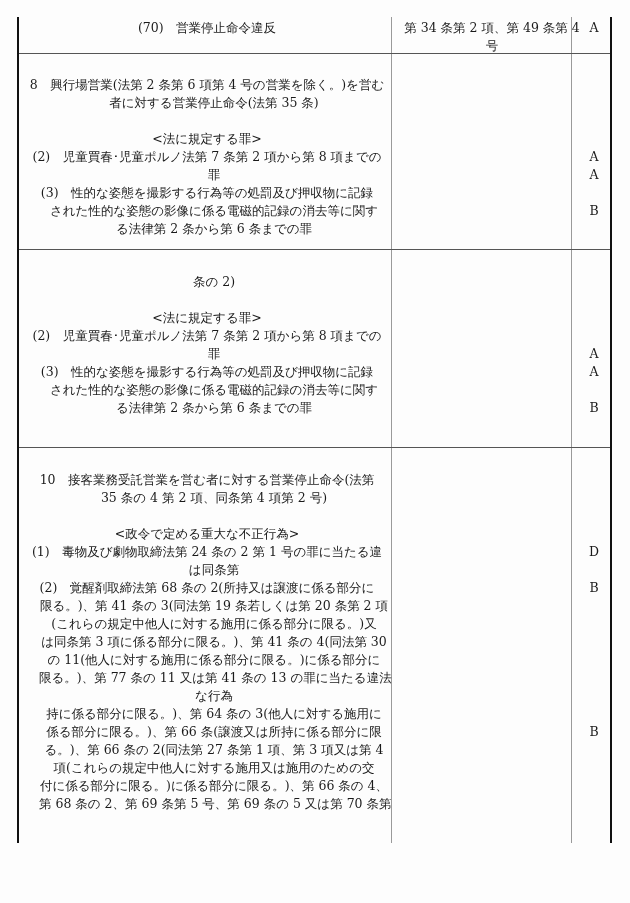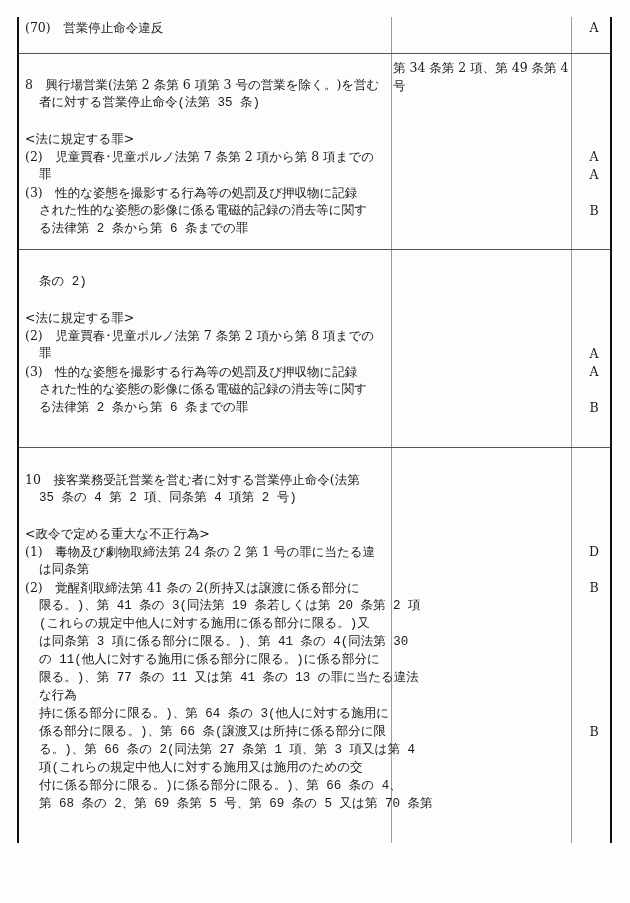--- a/index.html
+++ b/index.html
@@ -4,24 +4,24 @@
   <style>
     html, body { margin: 0; padding: 0; background: #fdfdfd; }
     body { width: 630px; height: 903px; position: relative; overflow: hidden;
       font-family: "DejaVu Serif", "Liberation Serif", serif; color: #1a1a1a; font-size: 12.5px; }
     .table { position: absolute; left: 17px; top: 17px; width: 595px; height: 826px;
       border-left: 2px solid #111; border-right: 2px solid #111; box-sizing: border-box; }
     .vline { position: absolute; top: 0; bottom: 0; width: 0; border-left: 1.5px solid #9a9a9a; }
     .hline { position: absolute; left: 0; right: 0; height: 0; border-top: 1px solid #555; }
     .cell { position: absolute; line-height: 18px; }
     .c1 { left: 6px; width: 364px; }
-    .c2 { left: 374px; width: 176px; margin-top: 40px; }
+    .c2 { left: 385px; width: 176px; }
     .row { position: absolute; left: 0; right: 0; }
-    .line { white-space: nowrap; height: 18px; }
-    .ind { padding-left: 14px; font-family: Liberation Mono, monospace; }
+    .line { white-space: nowrap; height: 18px; text-align: center; }
+    .ind { padding-left: 14px; }
     .grade { position: absolute; left: 556px; width: 38px; text-align: center; line-height: 18px; }
   </style>
 </head>
 <body>
 
 <div class="table">
   <div class="vline" style="left:372px"></div>
   <div class="vline" style="left:552px"></div>
   <div class="hline" style="top:36px"></div>
   <div class="hline" style="top:232px"></div>
@@ -33,21 +33,21 @@
     </div>
     <div class="cell c2">
       <div class="line">第 34 条第 2 項、第 49 条第 4</div>
       <div class="line">号</div>
     </div>
     <div class="grade" style="top:0">A</div>
   </div>
 
   <div class="row" style="top:59px">
     <div class="cell c1">
-      <div class="line">8　興行場営業(法第 2 条第 6 項第 3 号の営業を除く。)を営む</div>
+      <div class="line">8　興行場営業(法第 2 条第 6 項第 4 号の営業を除く。)を営む</div>
       <div class="line ind">者に対する営業停止命令(法第 35 条)</div>
       <div class="line"></div>
       <div class="line">&lt;法に規定する罪&gt;</div>
       <div class="line">(2)　児童買春･児童ポルノ法第 7 条第 2 項から第 8 項までの</div>
       <div class="line ind">罪</div>
       <div class="line">(3)　性的な姿態を撮影する行為等の処罰及び押収物に記録</div>
       <div class="line ind">された性的な姿態の影像に係る電磁的記録の消去等に関す</div>
       <div class="line ind">る法律第 2 条から第 6 条までの罪</div>
     </div>
     <div class="grade" style="top:72px">A</div>
@@ -72,21 +72,21 @@
   </div>
 
   <div class="row" style="top:454px">
     <div class="cell c1">
       <div class="line">10　接客業務受託営業を営む者に対する営業停止命令(法第</div>
       <div class="line ind">35 条の 4 第 2 項、同条第 4 項第 2 号)</div>
       <div class="line"></div>
       <div class="line">&lt;政令で定める重大な不正行為&gt;</div>
       <div class="line">(1)　毒物及び劇物取締法第 24 条の 2 第 1 号の罪に当たる違</div>
       <div class="line ind">は同条第</div>
-      <div class="line">(2)　覚醒剤取締法第 41 条の 2(所持又は譲渡に係る部分に</div>
+      <div class="line">(2)　覚醒剤取締法第 68 条の 2(所持又は譲渡に係る部分に</div>
       <div class="line ind">限る。)、第 41 条の 3(同法第 19 条若しくは第 20 条第 2 項</div>
       <div class="line ind">(これらの規定中他人に対する施用に係る部分に限る。)又</div>
       <div class="line ind">は同条第 3 項に係る部分に限る。)、第 41 条の 4(同法第 30</div>
       <div class="line ind">の 11(他人に対する施用に係る部分に限る。)に係る部分に</div>
       <div class="line ind">限る。)、第 77 条の 11 又は第 41 条の 13 の罪に当たる違法</div>
       <div class="line ind">な行為</div>
       <div class="line ind">持に係る部分に限る。)、第 64 条の 3(他人に対する施用に</div>
       <div class="line ind">係る部分に限る。)、第 66 条(譲渡又は所持に係る部分に限</div>
       <div class="line ind">る。)、第 66 条の 2(同法第 27 条第 1 項、第 3 項又は第 4</div>
       <div class="line ind">項(これらの規定中他人に対する施用又は施用のための交</div>

